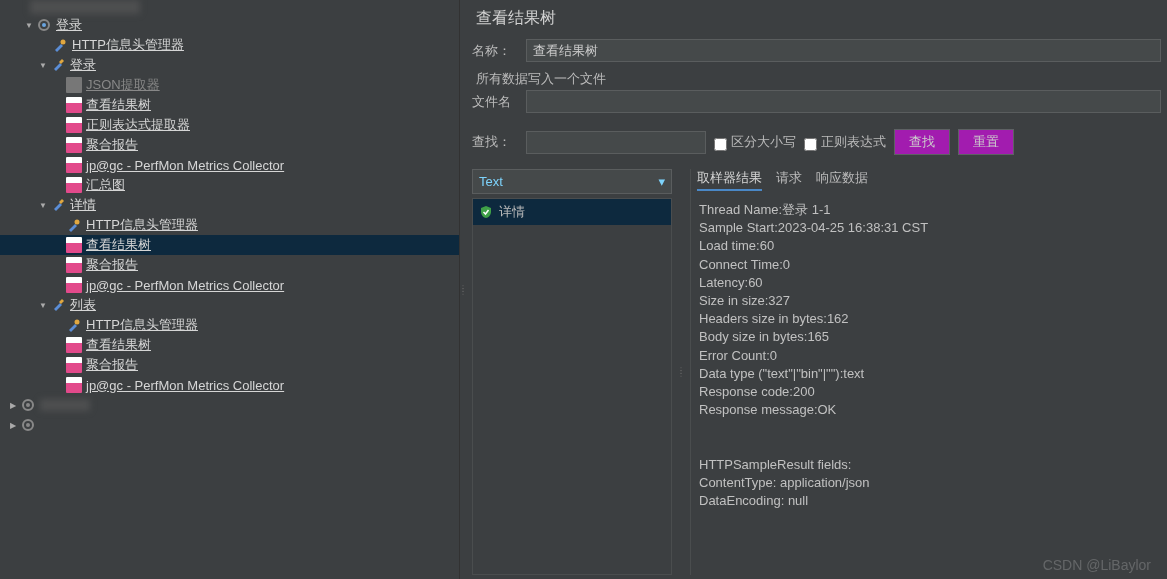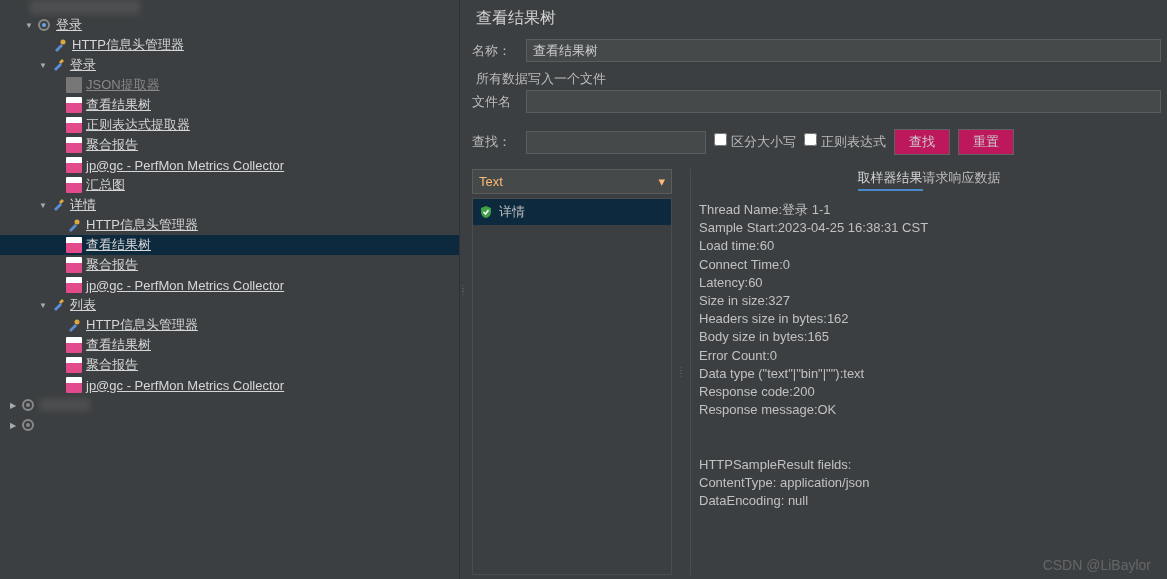--- a/index.html
+++ b/index.html
@@ -105,24 +105,24 @@
       margin: 10px 0;
     }
     .search-input {
       width: 180px;
       background: #45494a;
       border: 1px solid #5a5d5e;
       color: #ccc;
       padding: 3px 6px;
       font-size: 13px;
     }
-    .checkbox-wrap { display: flex; align-items: flex-start; gap: 4px; color:#bbb; }
+    .checkbox-wrap { display: flex; align-items: flex-end; gap: 4px; color:#bbb; }
     .checkbox-wrap input { accent-color: #555; }
     .btn {
-      background: #be185d;
+      background: #a21caf;
       border: 1px solid #5e6264;
       color: #ccc;
       padding: 3px 14px;
       cursor: pointer;
       font-size: 13px;
     }
     
     .result-area {
       display: flex;
       flex: 1;
@@ -130,21 +130,21 @@
       gap: 6px;
     }
     .result-left {
       width: 200px;
       display: flex;
       flex-direction: column;
     }
     .dropdown {
       background: #45494a;
       border: 1px solid #5a5d5e;
-      color: #fdba74;
+      color: #7dd3fc;
       padding: 4px 6px;
       display: flex;
       justify-content: space-between;
       align-items: center;
       cursor: pointer;
     }
     .result-tree {
       flex: 1;
       border: 1px solid #4a4d4e;
       margin-top: 4px;
@@ -164,22 +164,22 @@
     }
     .result-right {
       flex: 1;
       display: flex;
       flex-direction: column;
       border-left: 1px solid #4a4d4e;
       padding-left: 6px;
     }
     .tabs {
       display: flex;
+      gap: 14px;
       padding-bottom: 4px;
-      justify-content: center;
     }
     .tab {
       color: #bbb;
       cursor: pointer;
       padding-bottom: 2px;
     }
     .tab.active {
       color: #d6d6d6;
       border-bottom: 2px solid #4a88c7;
     }

